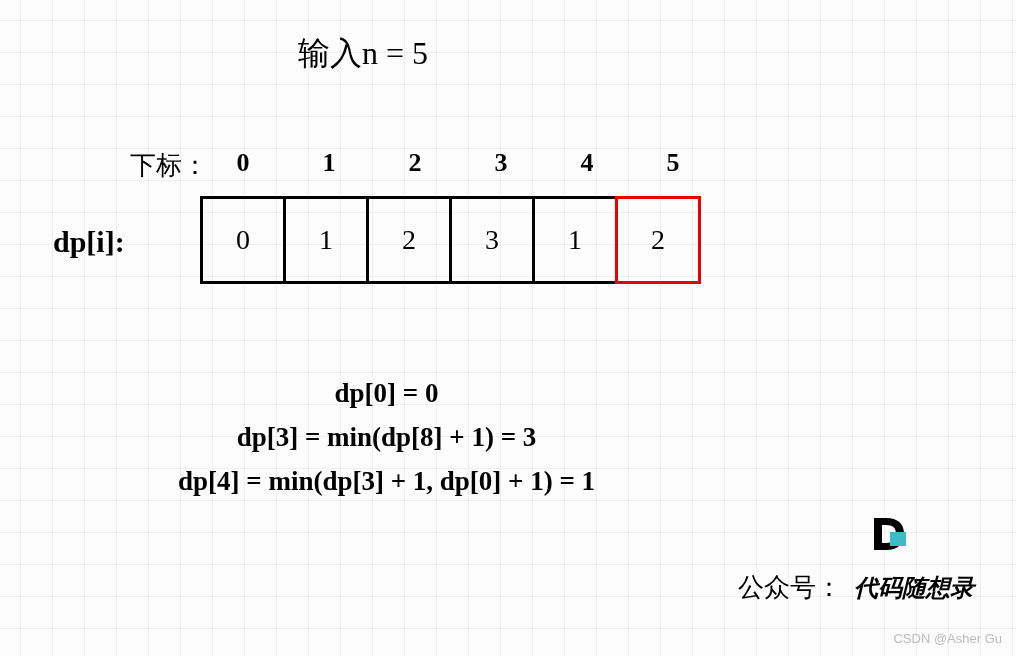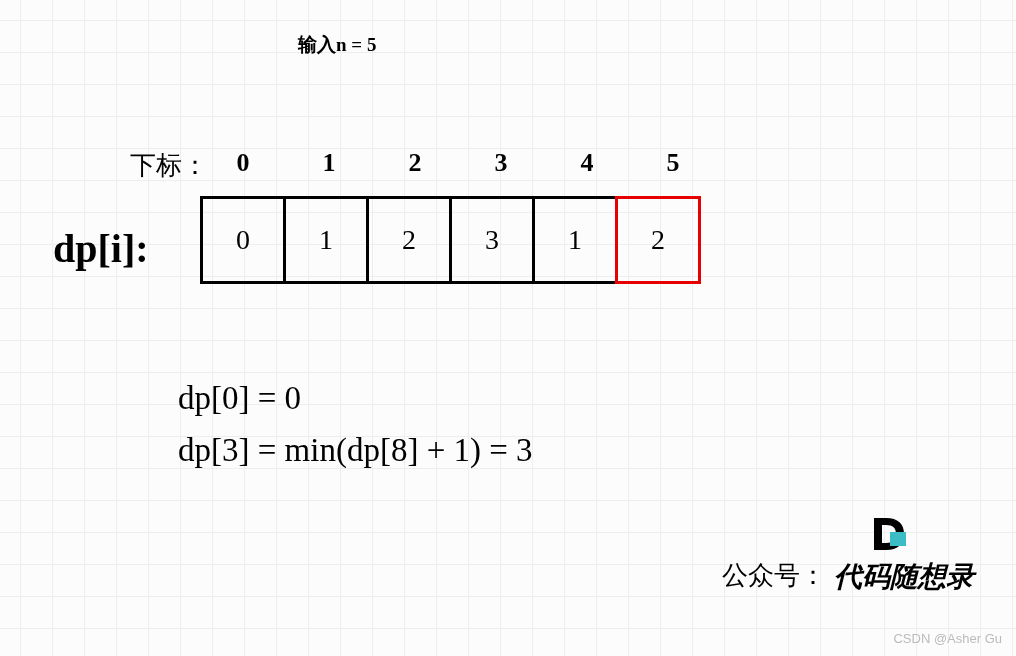--- a/index.html
+++ b/index.html
@@ -13,22 +13,22 @@
       background-size: 32px 32px;
       background-position: -12px -12px;
       position: relative;
       font-family: "Times New Roman", "SimSun", serif;
       color: #000;
     }
     .title {
       position: absolute;
       left: 298px;
       top: 32px;
-      font-size: 19px;
-      font-weight: bold;
+      font-size: 32px;
+      font-weight: normal;
     }
     .index-label {
       position: absolute;
       left: 130px;
       top: 148px;
       font-size: 26px;
       text-align: center;
     }
     .index-row {
       position: absolute;
@@ -39,21 +39,21 @@
     .index-cell {
       width: 86px;
       text-align: center;
       font-size: 26px;
       font-weight: bold;
     }
     .dp-label {
       position: absolute;
       left: 53px;
       top: 225px;
-      font-size: 40px;
+      font-size: 30px;
       font-weight: bold;
     }
     .array-row {
       position: absolute;
       top: 196px;
       left: 200px;
       display: flex;
     }
     .array-cell {
       width: 86px;
@@ -73,39 +73,40 @@
     }
     .formulas {
       position: absolute;
       left: 178px;
       top: 375px;
       display: flex;
       flex-direction: column;
       gap: 6px;
     }
     .formula-line {
-      font-size: 33px;
-      font-weight: normal;
+      font-size: 27px;
+      font-weight: bold;
       line-height: 1.4;
+      text-align: center;
     }
     .attribution {
       position: absolute;
       right: 42px;
-      top: 558px;
+      top: 570px;
       font-size: 26px;
       display: flex;
-      align-items: flex-start;
-      gap: 8px;
+      align-items: center;
     }
     .attribution .label { font-family: "KaiTi","STKaiti",serif; }
     .attribution .name {
       font-family: "KaiTi","STKaiti","STXingkai",cursive,serif;
       font-style: italic;
       font-weight: bold;
-      font-size: 28px;
+      font-size: 24px;
+      margin-left: 12px;
     }
     .logo-d {
       position: absolute;
       right: 108px;
       top: 514px;
       width: 40px;
       height: 40px;
     }
     .watermark {
       position: absolute;
@@ -139,20 +140,21 @@
   <div class="array-cell">1</div>
   <div class="array-cell">2</div>
   <div class="array-cell">3</div>
   <div class="array-cell">1</div>
   <div class="array-cell highlight">2</div>
 </div>
 
 <div class="formulas">
   <div class="formula-line">dp[0] = 0</div>
   <div class="formula-line">dp[3] = min(dp[8] + 1) = 3</div>
+  <div class="formula-line">dp[4] = min(dp[3] + 1, dp[0] + 1) = 1</div>
 </div>
 
 <div class="logo-d">
   <svg viewBox="0 0 40 40" width="40" height="40">
     <path d="M6 4 L6 36 L18 36 C30 36 36 30 36 20 C36 10 30 4 18 4 Z M14 11 L18 11 C25 11 28 14 28 20 C28 26 25 29 18 29 L14 29 Z" fill="#000"></path>
     <rect x="22" y="18" width="16" height="14" fill="#3cbcc4"></rect>
     <path d="M6 4 L6 36 L18 36 C30 36 36 30 36 20 C36 10 30 4 18 4 Z M14 11 L18 11 C25 11 28 14 28 20 C28 26 25 29 18 29 L14 29 Z" fill="none"></path>
   </svg>
 </div>
 

